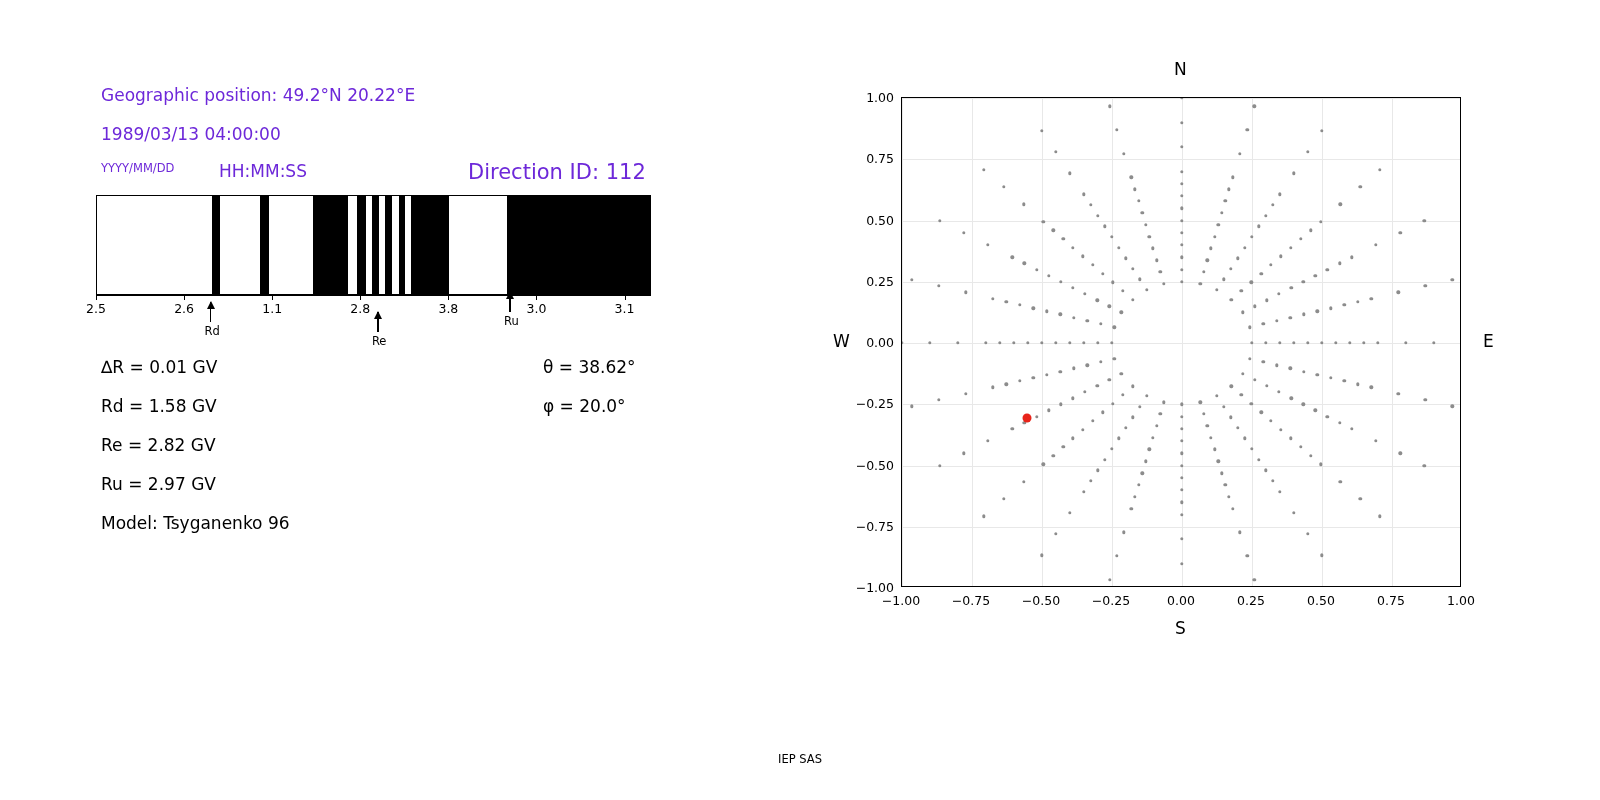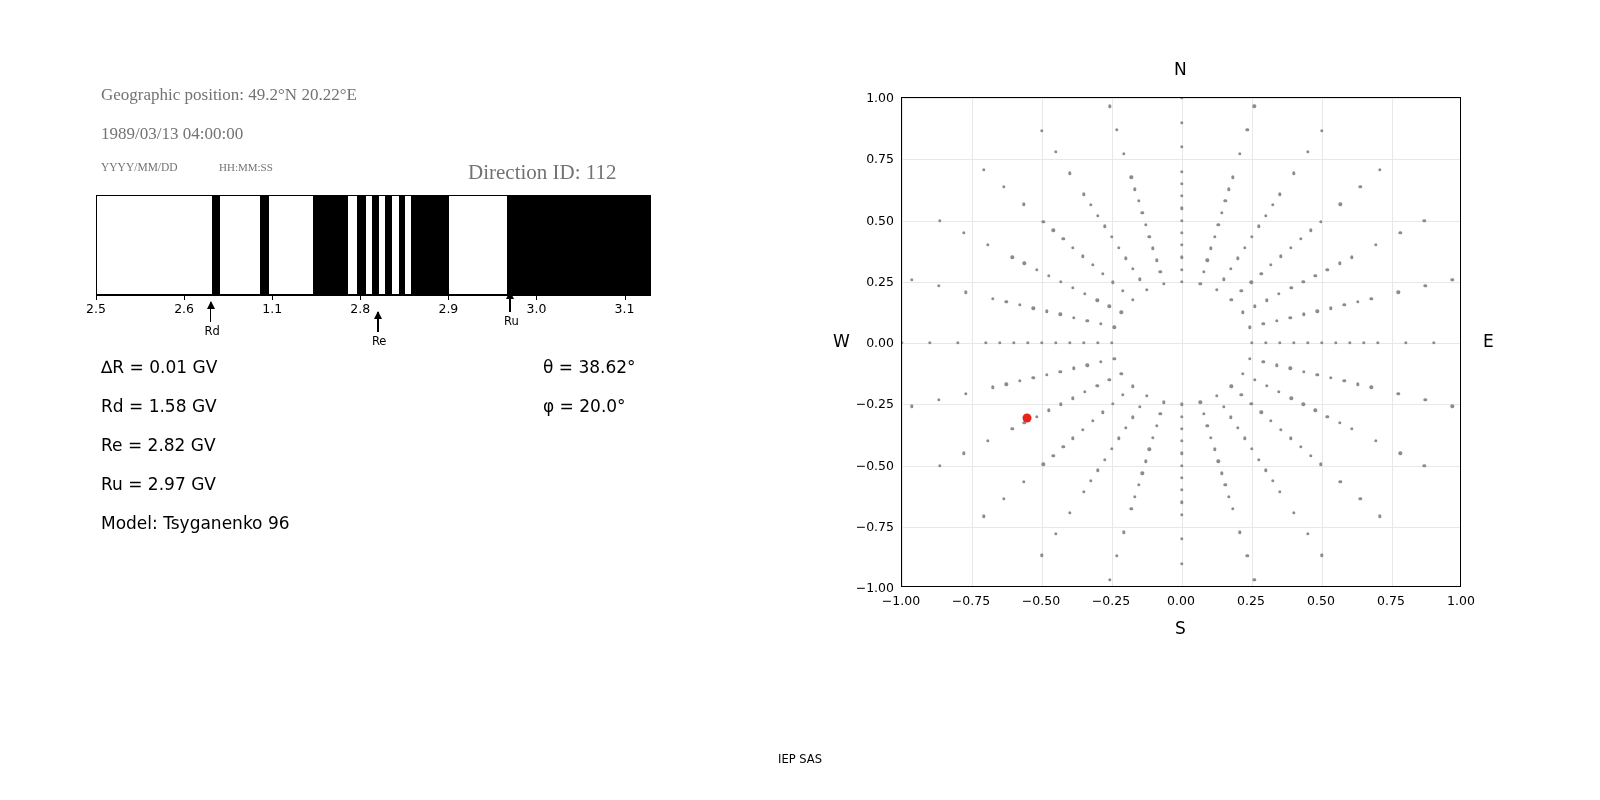--- a/index.html
+++ b/index.html
@@ -21,28 +21,27 @@
     position: absolute;
     left: 0;
     top: 0;
     width: 740px;
     height: 620px;
   }
 
   .info-line {
     position: absolute;
     font-size: 17px;
-    color: #737373;
+    color: #6d28d9;
     white-space: nowrap;
-    font-family: Liberation Serif, serif;
   }
   #geo-position { left: 101px; top: 85px; }
   #datetime     { left: 101px; top: 124px; }
   #fmt-date     { left: 101px; top: 161px; font-size: 11.5px; }
-  #fmt-time     { left: 219px; top: 161px; font-size: 11px; }
+  #fmt-time     { left: 219px; top: 161px; font-size: 17px; }
   #direction-id { left: 468px; top: 160px; font-size: 21px; }
 
   
   #penumbra-band {
     position: absolute;
     left: 96px;
     top: 195px;
     width: 555px;
     height: 100px;
     border: 1px solid #000;
@@ -225,21 +224,21 @@
   <div id="band-ticks">
       <div class="tick" style="left: 96px;"></div>
       <div class="tick-label" style="left: 96px;">2.5</div>
       <div class="tick" style="left: 184.095px;"></div>
       <div class="tick-label" style="left: 184.095px;">2.6</div>
       <div class="tick" style="left: 272.19px;"></div>
       <div class="tick-label" style="left: 272.19px;">1.1</div>
       <div class="tick" style="left: 360.286px;"></div>
       <div class="tick-label" style="left: 360.286px;">2.8</div>
       <div class="tick" style="left: 448.381px;"></div>
-      <div class="tick-label" style="left: 448.381px;">2.9</div>
+      <div class="tick-label" style="left: 448.381px;">3.8</div>
       <div class="tick" style="left: 536.476px;"></div>
       <div class="tick-label" style="left: 536.476px;">3.0</div>
       <div class="tick" style="left: 624.571px;"></div>
       <div class="tick-label" style="left: 624.571px;">3.1</div>
     </div>
   <div id="band-markers">
       <div class="arrow-marker" style="left: 210.524px; top: 302px;">
         <div class="shaft">
           <div class="head"></div>
         </div>

